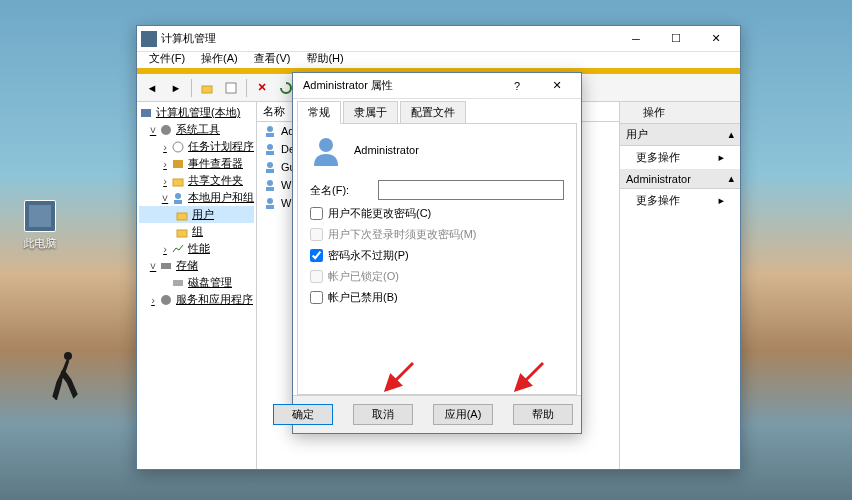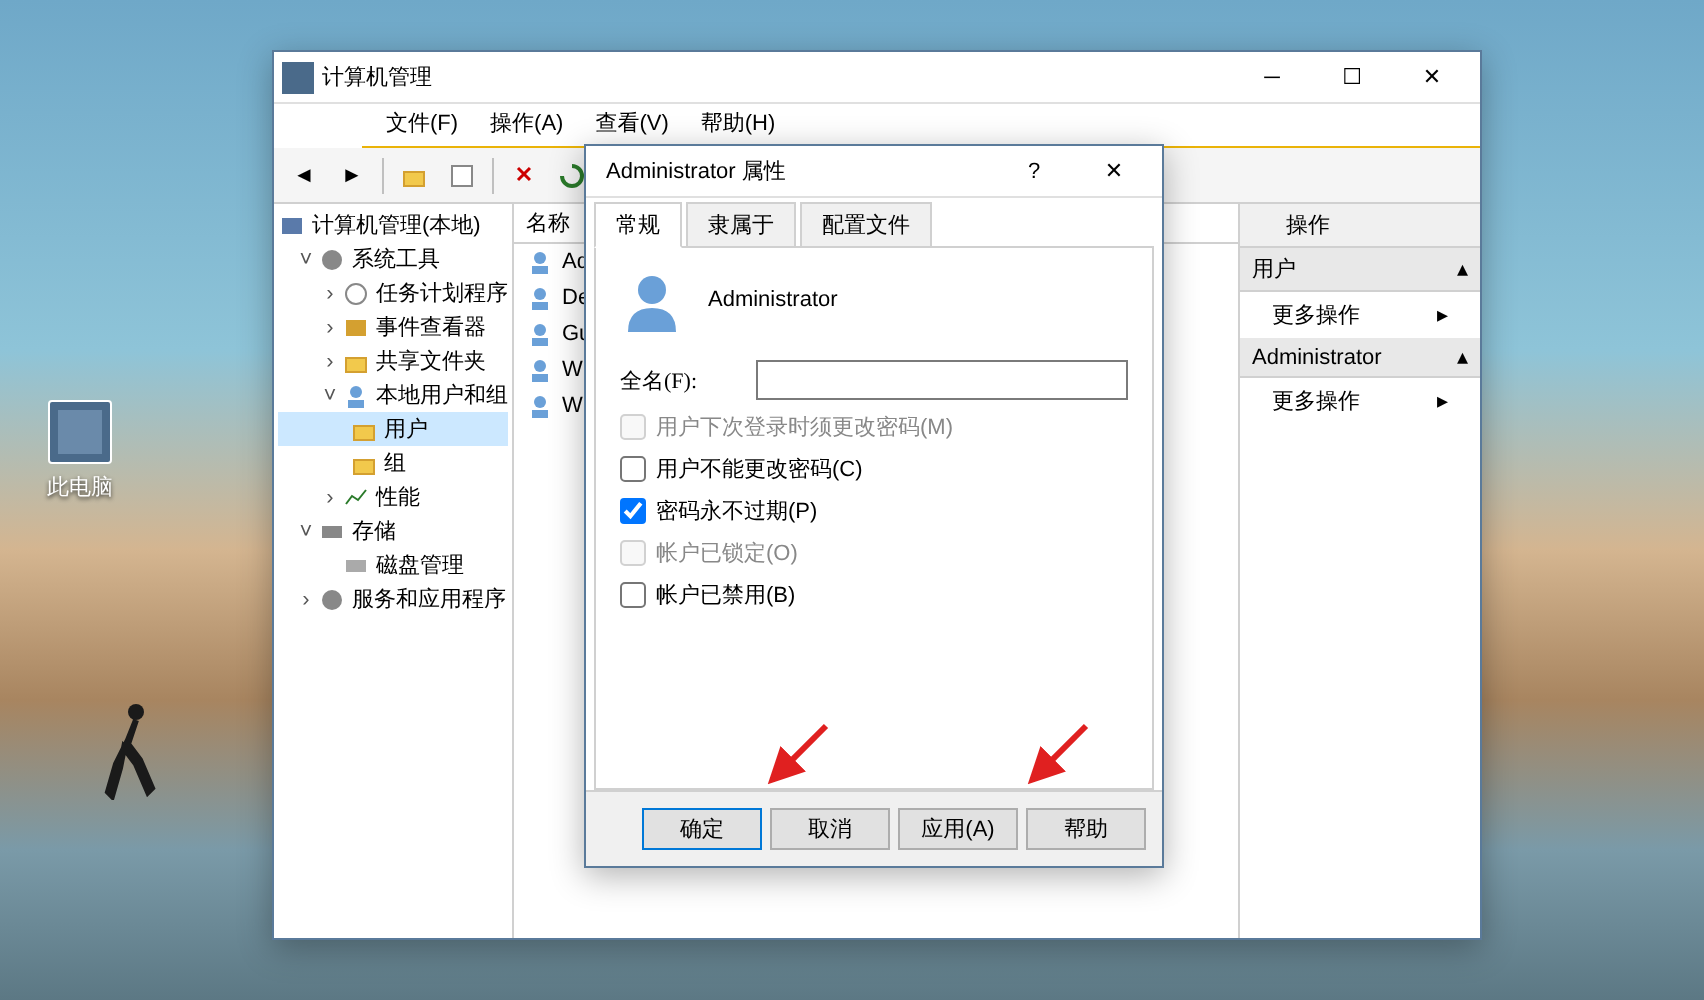--- a/index.html
+++ b/index.html
@@ -11,28 +11,28 @@
 .desktop-icon .ic { width:32px; height:32px; margin:0 auto 4px; background:#4a6a8a; border:1px solid #fff; border-radius:2px; position:relative; }
 .desktop-icon .ic::before { content:""; position:absolute; inset:4px; background:#6a8aaa; }
 
 .window { position:absolute; background:#fff; border:1px solid #5a7a9a; box-shadow:0 4px 16px rgba(0,0,0,.3); }
 .mgmt-window { left:136px; top:25px; width:605px; height:445px; }
 .titlebar { height:26px; background:#fff; display:flex; align-items:center; padding:0 4px; border-bottom:1px solid #e0e0e0; }
 .titlebar .ic-small { width:16px; height:16px; margin-right:4px; background:#4a6a8a; display:inline-block; }
 .titlebar-text { flex:1; color:#000; }
 .win-controls { display:flex; }
 .win-btn { width:40px; height:22px; display:flex; align-items:center; justify-content:center; color:#000; cursor:default; }
-.menubar { height:22px; display:flex; align-items:flex-start; padding:0 4px; border-bottom:1px solid #eab308;margin-left:44px; }
+.menubar { height:22px; display:flex; align-items:flex-end; padding:0 4px; border-bottom:6px solid #eab308; }
 .menu-item { padding:2px 8px; cursor:default; }
 .toolbar { height:28px; display:flex; align-items:center; padding:0 4px; background:#f5f5f5; border-bottom:1px solid #d0d0d0; gap:2px; }
 .tool-btn { width:22px; height:22px; display:flex; align-items:center; justify-content:center; cursor:default; border:1px solid transparent; }
 .tool-sep { width:1px; height:18px; background:#c0c0c0; margin:0 2px; }
 
 .mgmt-body { display:flex; height:calc(100% - 76px); }
-.tree-pane { width:120px; border-right:1px solid #d0d0d0; overflow:hidden; padding:2px; }
+.tree-pane { width:120px; border-right:1px solid #d0d0d0; overflow:hidden; padding:2px;text-decoration:underline; }
 .tree-node { white-space:nowrap; padding:1px 0; display:flex; align-items:center; cursor:default; }
 .tree-node .tw { display:inline-block; width:12px; text-align:center; color:#555; }
 .tree-node .nic { width:14px; height:14px; margin-right:3px; display:inline-block; }
 .tree-node.sel { background:#cce8ff; }
 .list-pane { flex:1; border-right:1px solid #d0d0d0; }
 .list-header { height:20px; background:#fff; border-bottom:1px solid #d0d0d0; display:flex; align-items:center; padding:0 6px; }
 .list-row { padding:2px 6px; display:flex; align-items:center; gap:4px; cursor:default; }
 .list-row .uic { width:14px; height:14px; }
 .action-pane { width:120px; }
 .action-header { background:#f0f0f0; padding:3px 23px; border-bottom:1px solid #d0d0d0; }
@@ -43,26 +43,26 @@
 .dialog { left:292px; top:72px; width:290px; height:362px; }
 .dialog .titlebar { background:#fff; }
 .dialog-body { padding:0; height:calc(100% - 26px); display:flex; flex-direction:column; }
 .tabstrip { height:24px; display:flex; align-items:flex-end; padding:4px 4px 0; background:#fff; }
 .tab { padding:3px 10px; border:1px solid #d0d0d0; border-bottom:none; margin-right:2px; background:#f0f0f0; cursor:default; position:relative; }
 .tab.active { background:#fff; z-index:2; border-bottom:1px solid #fff; margin-bottom:-1px; }
 .tab-content { flex:1; border:1px solid #d0d0d0; margin:0 4px; padding:10px 12px; background:#fff; position:relative; }
 .user-header { display:flex; align-items:center; gap:12px; margin-bottom:14px; }
 .user-ic { width:32px; height:32px; }
 .form-row { display:flex; align-items:center; margin-bottom:6px; }
-.form-label { width:68px;font-family:Liberation Serif, serif; }
+.form-label { width:68px; }
 .form-input { flex:1; height:20px; border:1px solid #7a7a7a; padding:1px 3px; background:#fff; }
 .check-row { display:flex; align-items:center; margin:6px 0 0 0; gap:5px; }
 .check-row input { width:13px; height:13px; }
 .check-row.disabled { color:#888; }
-.dialog-buttons { display:flex; justify-content:flex-end; gap:4px; padding:8px; background:#f0f0f0; border-top:1px solid #d0d0d0; }
+.dialog-buttons { display:flex; justify-content:flex-end; gap:20px; padding:8px; background:#f0f0f0; border-top:1px solid #d0d0d0; }
 .dlg-btn { min-width:60px; height:21px; border:1px solid #adadad; background:#e1e1e1; cursor:default; display:flex; align-items:center; justify-content:center; }
 .dlg-btn.default { border-color:#0078d7; }
 
 .red-arrow { position:absolute; z-index:50; pointer-events:none; }
 .red-arrow svg { overflow:visible; }
 
 .ic-folder { fill:#f2c94c; stroke:#d4a030; }
 .ic-user { fill:#6aa0d8; }
 .ic-gear { fill:#888; }
 </style>
@@ -298,27 +298,27 @@
         <svg class="user-ic" width="32" height="32">
             <circle cx="16" cy="11" r="7" fill="#6aa0d8"></circle>
             <path d="M4 32 Q4 20 16 20 Q28 20 28 32 Z" fill="#6aa0d8"></path>
           </svg>
         <span>Administrator</span>
       </div>
       <div class="form-row">
         <span class="form-label">全名(F):</span>
         <input class="form-input" value="" style="">
       </div>
+      <div class="check-row">
+        <input type="checkbox" style="">
+        <span>用户不能更改密码(C)</span>
+      </div>
       <div class="check-row disabled">
         <input type="checkbox" disabled="" style="">
         <span>用户下次登录时须更改密码(M)</span>
-      </div>
-      <div class="check-row">
-        <input type="checkbox" style="">
-        <span>用户不能更改密码(C)</span>
       </div>
       <div class="check-row">
         <input type="checkbox" checked="" style="">
         <span>密码永不过期(P)</span>
       </div>
       <div class="check-row disabled">
         <input type="checkbox" disabled="" style="">
         <span>帐户已锁定(O)</span>
       </div>
       <div class="check-row">

